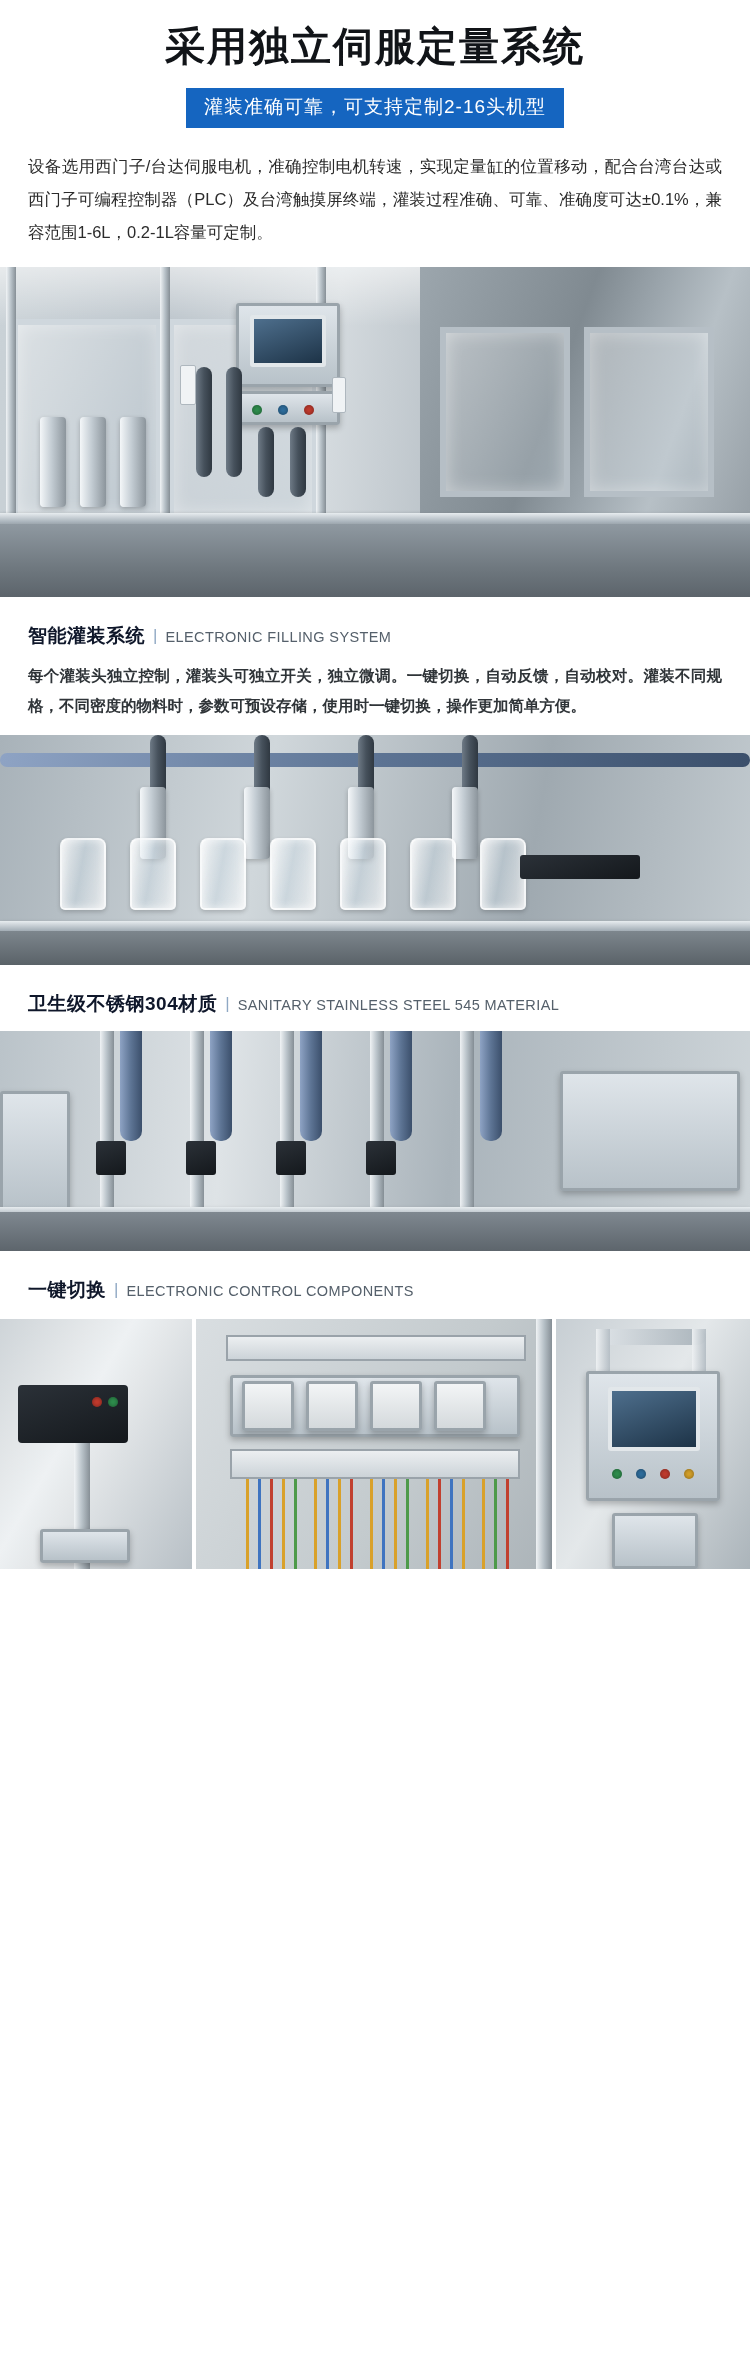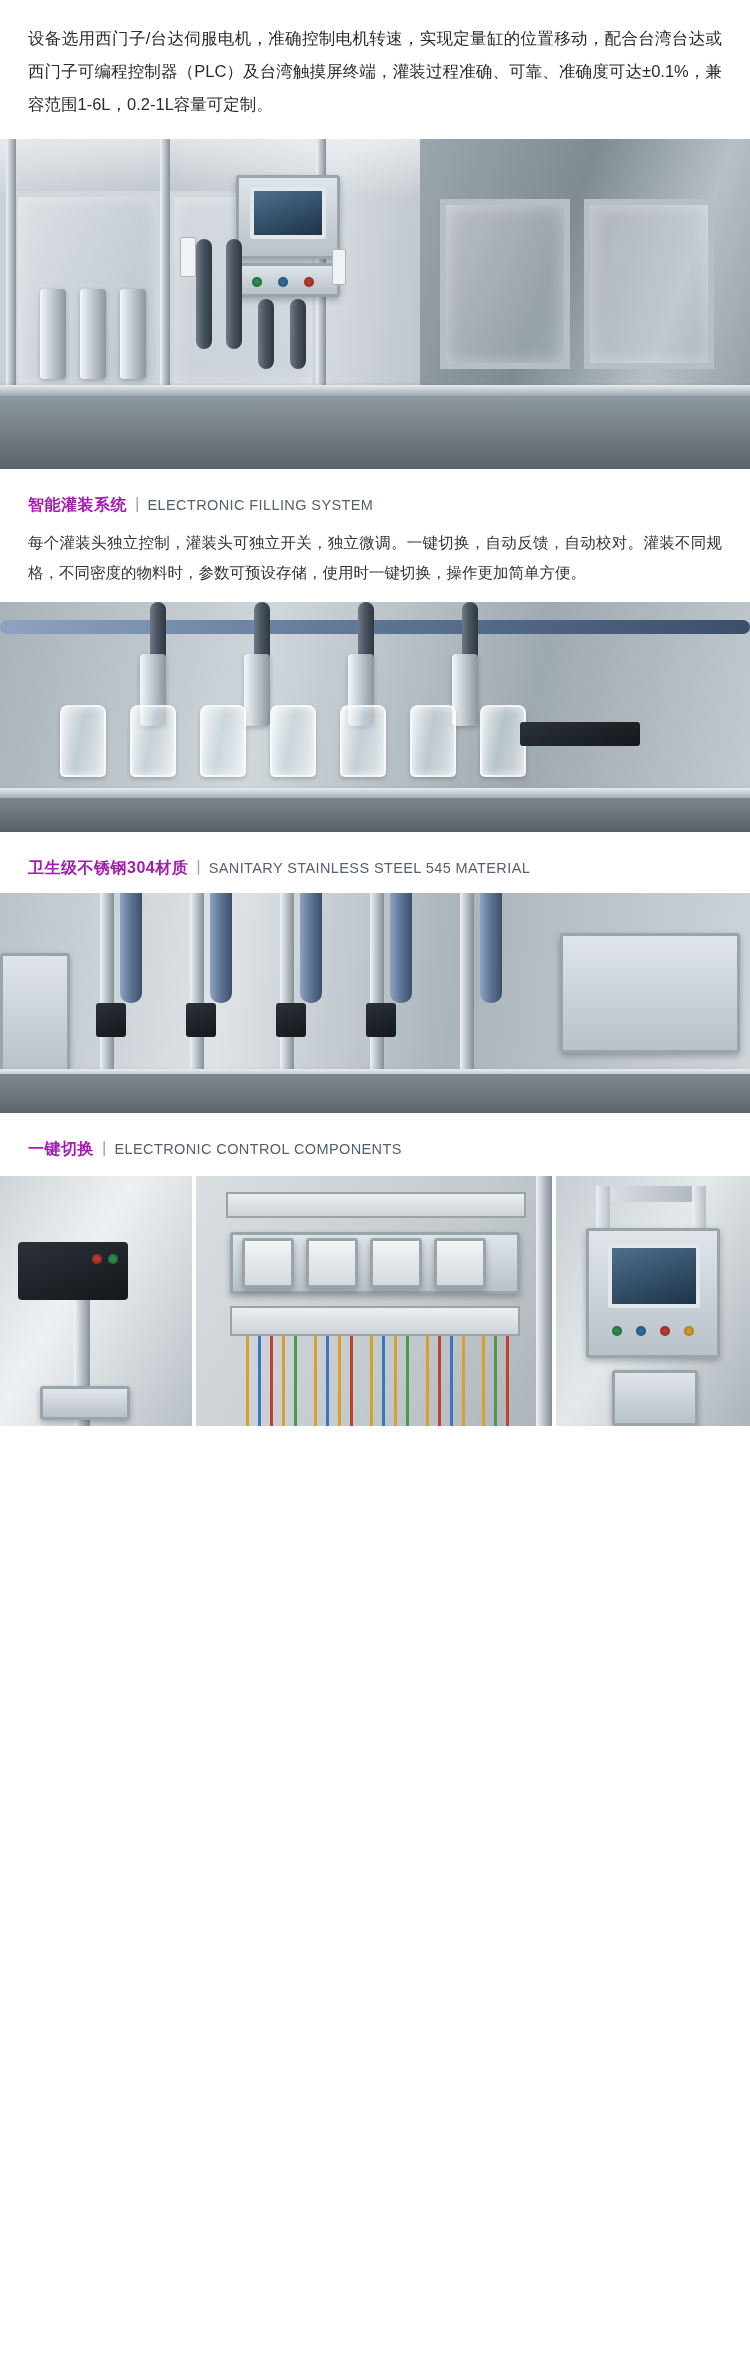--- a/index.html
+++ b/index.html
@@ -177,41 +177,42 @@
   
   .feature { margin: 0 28px; }
   .feature.first { margin-top: 24px; }
   .feature-head {
     display: flex;
     align-items: baseline;
     gap: 8px;
     margin-top: 26px;
   }
   .feat-cn {
-    color: #a21caf;
-    font-size: 16px;
+    color: #0f172a;
+    font-size: 19px;
     font-weight: bold;
     letter-spacing: .5px;
   }
   .feat-divider {
     color: #8fa8c4;
     font-size: 17px;
     transform: translateY(-1px);
   }
   .feat-en {
     color: #55606b;
     font-size: 14.5px;
     letter-spacing: .4px;
   }
   .feature-body {
     margin-top: 12px;
     font-size: 15.5px;
     line-height: 1.95;
     color: #2f3438;
     text-align: justify;
+    font-weight: bold;
   }
 
   
   .triple {
     margin-top: 16px;
     width: 750px;
     height: 250px;
     display: flex;
     gap: 4px;
   }
@@ -222,20 +223,26 @@
   }
   .cell.c1 { width: 192px; }
   .cell.c2 { width: 356px; }
   .cell.c3 { width: 194px; }
 </style>
 </head>
 <body>
 
 <div class="page">
 
+  <div class="hero">
+    <div class="hero-title">采用独立伺服定量系统</div>
+    <div class="hero-sub-wrap">
+      <div class="hero-sub">灌装准确可靠，可支持定制2-16头机型</div>
+    </div>
+  </div>
 
   <div class="intro">设备选用西门子/台达伺服电机，准确控制电机转速，实现定量缸的位置移动，配合台湾台达或西门子可编程控制器（PLC）及台湾触摸屏终端，灌装过程准确、可靠、准确度可达±0.1%，兼容范围1-6L，0.2-1L容量可定制。</div>
 
   <div class="photo machine-1">
     <div class="ph-bg"></div>
     <div class="ph-floor"></div>
 
     <div class="ph-glassdoor" style="left:12px; top:52px; width:150px; height:200px;"></div>
     <div class="ph-glassdoor" style="left:168px; top:52px; width:150px; height:200px;"></div>
 

